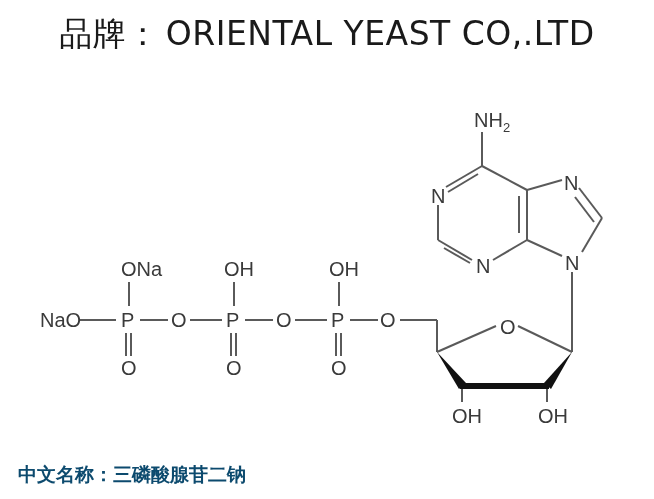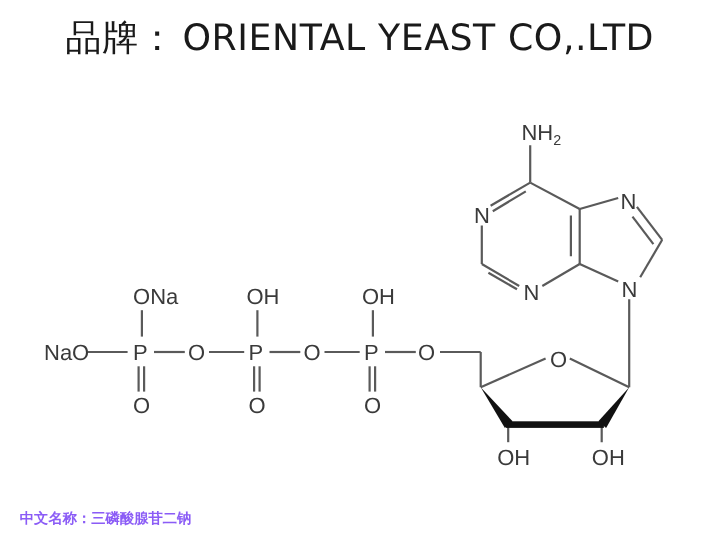--- a/index.html
+++ b/index.html
@@ -5,21 +5,21 @@
   html, body { margin: 0; padding: 0; background: #ffffff; }
   body { width: 654px; height: 499px; position: relative; overflow: hidden; font-family: "DejaVu Sans", sans-serif; }
   .title {
     position: absolute; left: 0; top: 12px; width: 654px; text-align: center;
     font-family: "DejaVu Sans", sans-serif; font-size: 33px; color: #1a1a1a; letter-spacing: 0.5px;
   }
   .title .label { margin-right: 6px; }
   .structure { position: absolute; left: 0; top: 0; }
   .footer {
     position: absolute; left: 18px; top: 462px;
-    font-family: "DejaVu Sans", sans-serif; font-weight: bold; font-size: 13px; color: #8b5cf6;
+    font-family: "DejaVu Sans", sans-serif; font-weight: bold; font-size: 19px; color: #0c4a6e;
   }
   svg text { font-family: "Liberation Sans", sans-serif; fill: #3a3a3a; }
 </style>
 </head>
 <body>
 
 <div class="title">
   <span class="label">品牌：</span><span>ORIENTAL YEAST CO,.LTD</span>
 </div>
 

